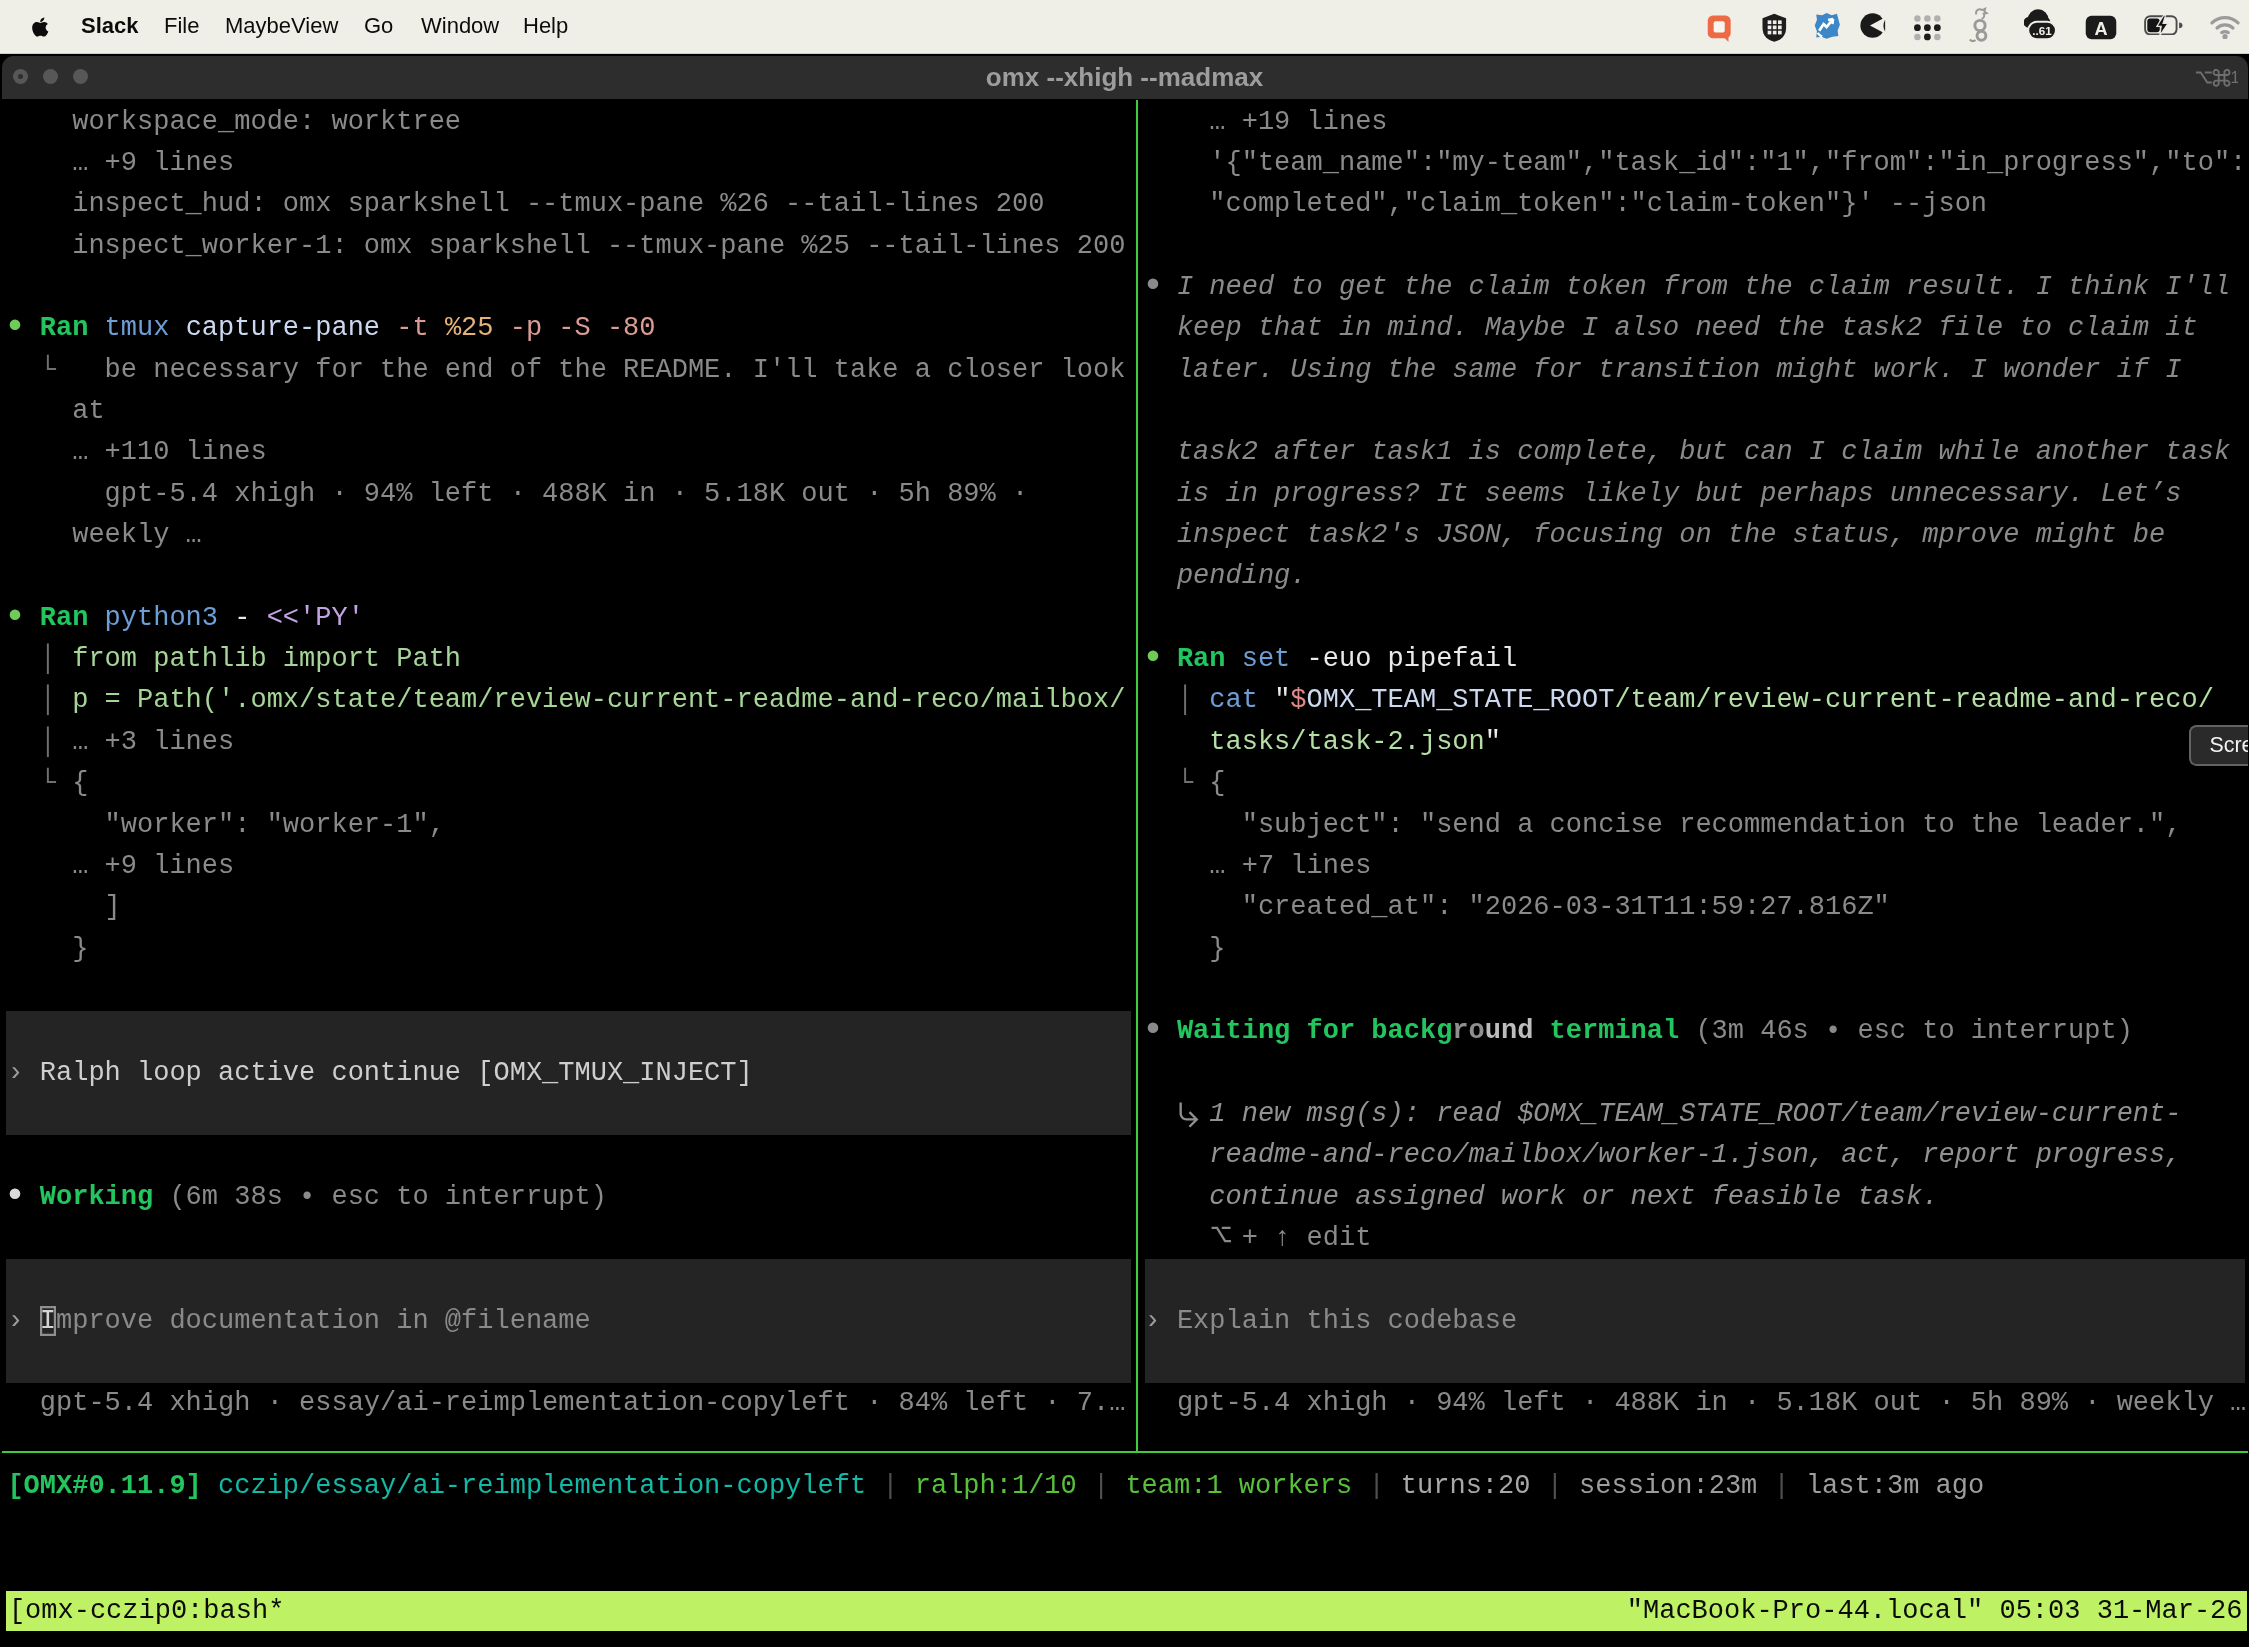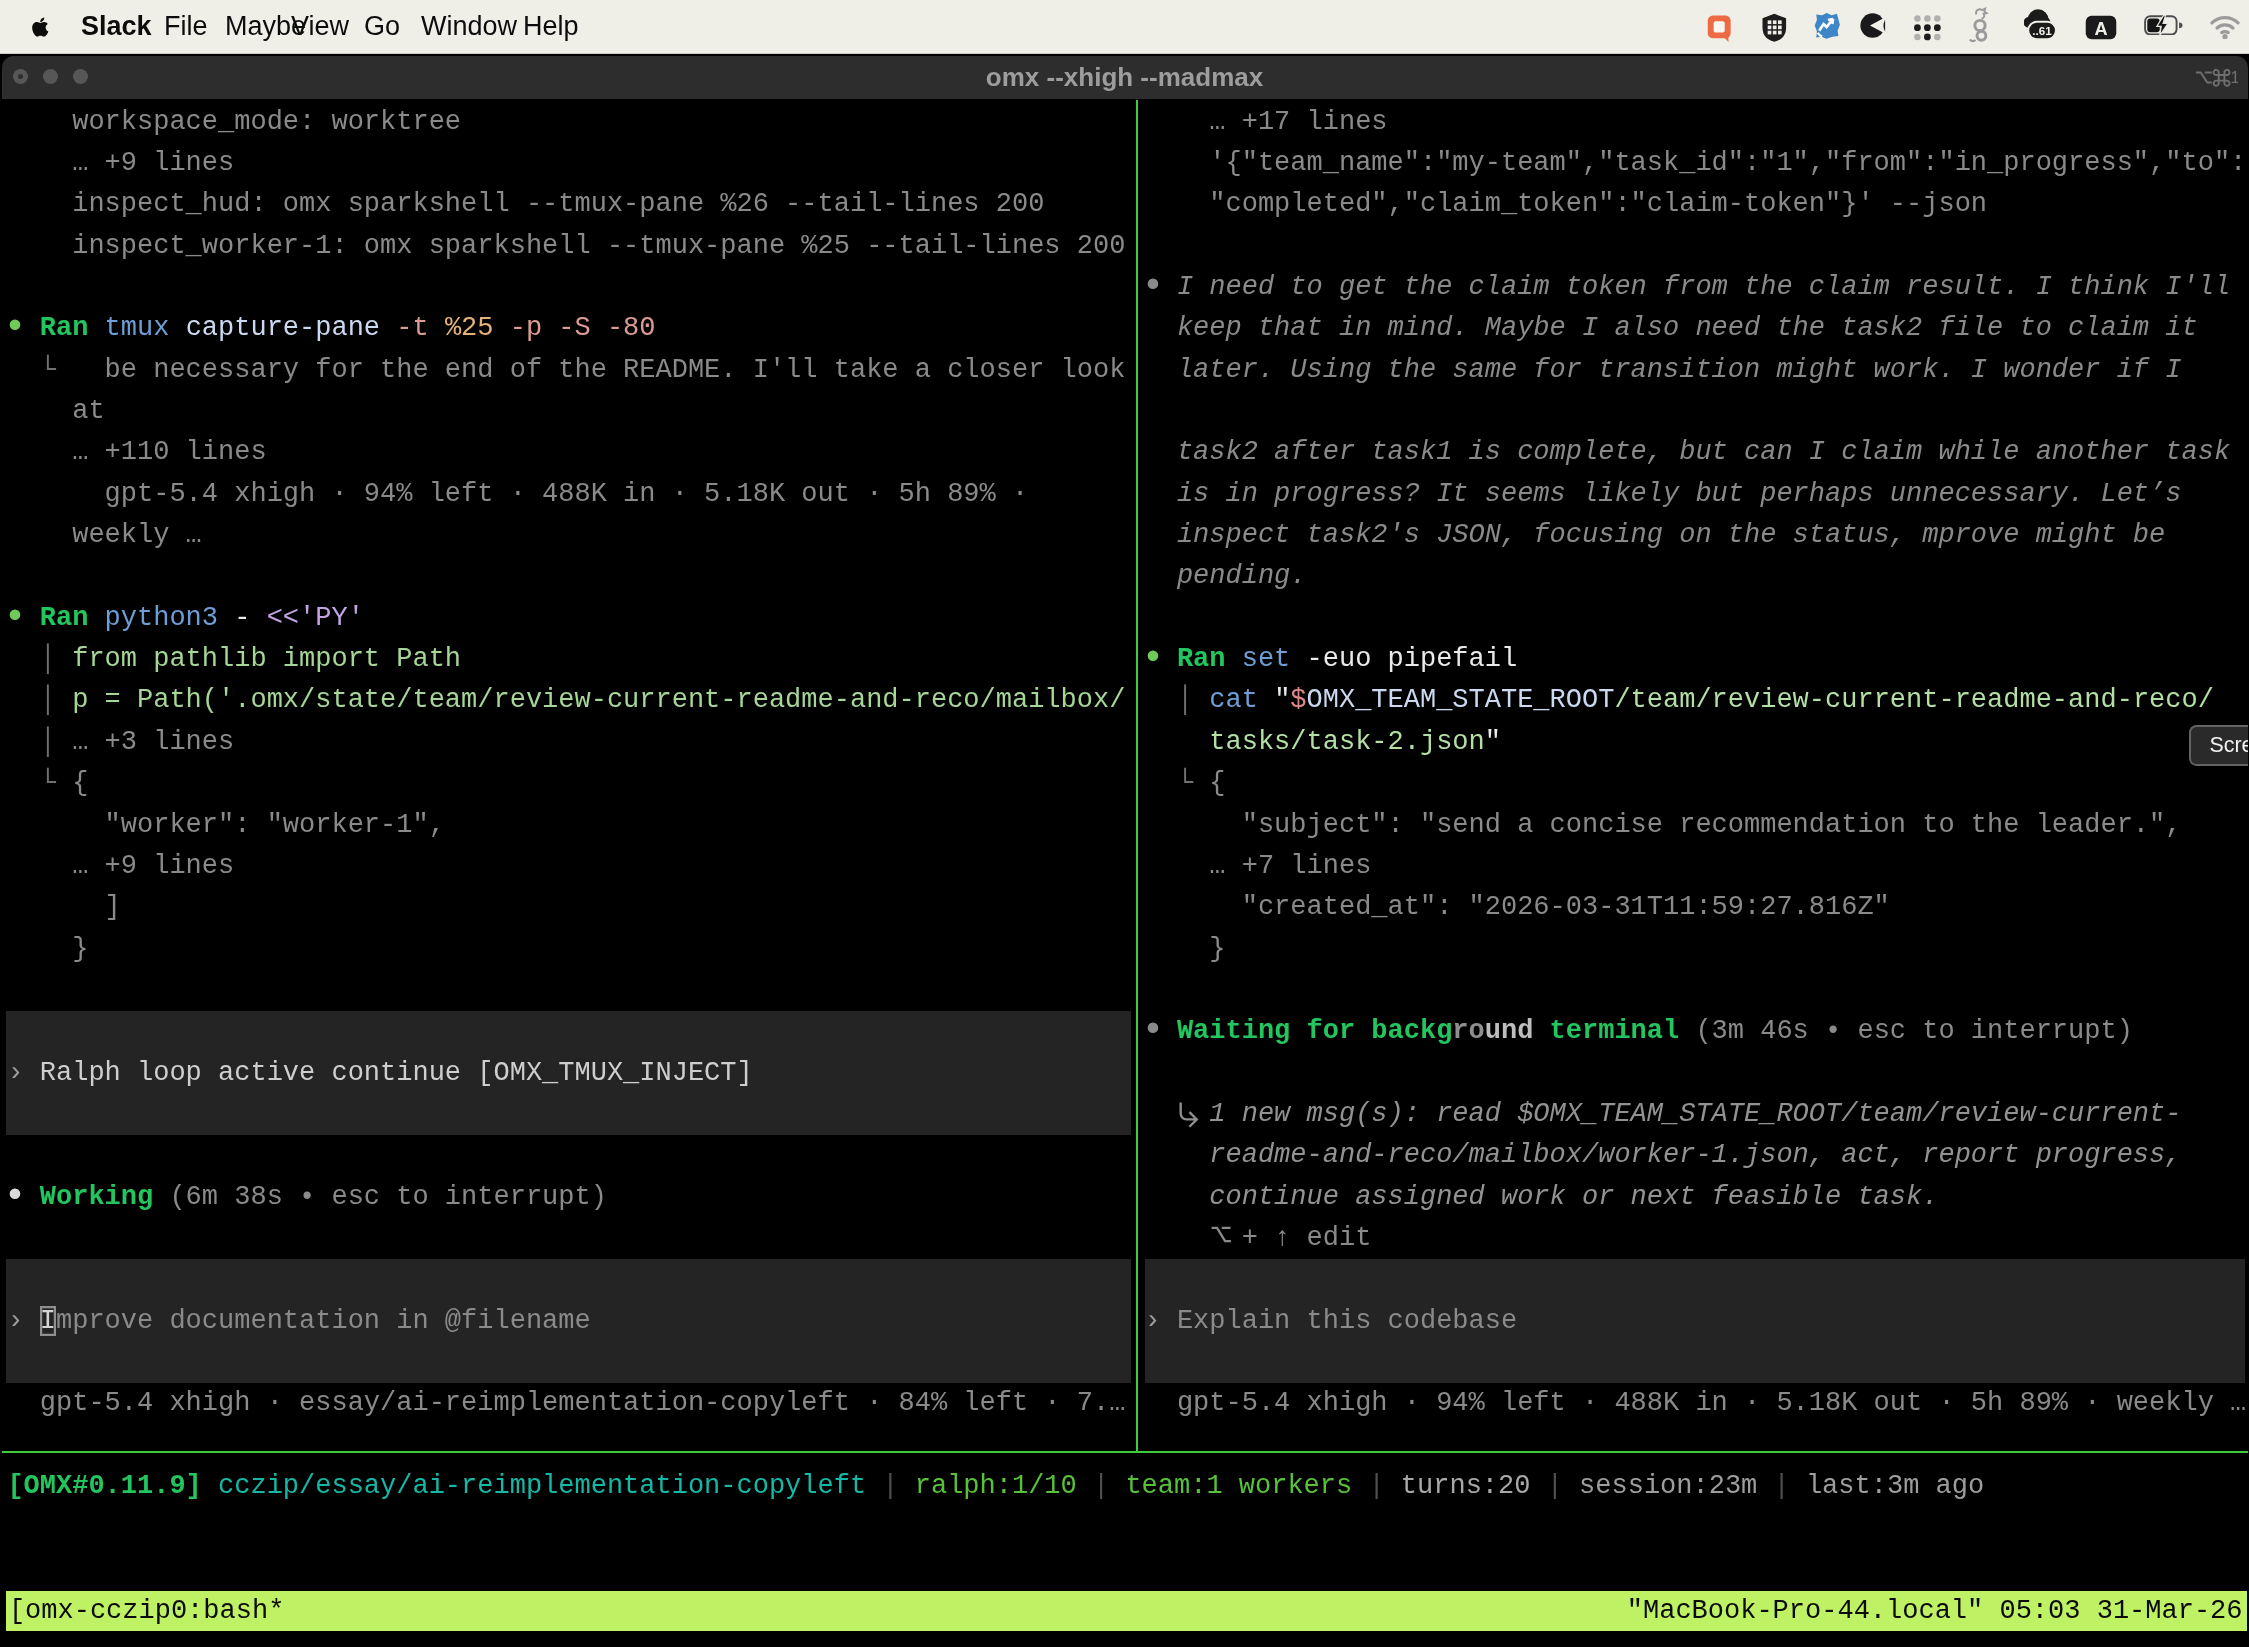--- a/index.html
+++ b/index.html
@@ -1,17 +1,17 @@
 <!DOCTYPE html>
 <html style="font-size:11.8px"><head><meta charset="utf-8"><style>
 *{margin:0;padding:0;box-sizing:border-box}
 html,body{width:2250px;height:1648px;background:#000;overflow:hidden;position:relative}
 #menubar{position:absolute;top:0;left:0;width:2250px;height:54px;background:#f0efe7;border-bottom:1.5px solid #cfcec6}
 .ic{position:absolute}
-.mi{position:absolute;top:0;height:52px;display:flex;align-items:center;font-family:"Liberation Sans",sans-serif;font-size:27px;color:#0c0c0c}
+.mi{position:absolute;top:0;height:52px;display:flex;align-items:center;font-family:"Liberation Sans",sans-serif;font-size:22px;color:#0c0c0c}
 #win{position:absolute;left:1.5px;top:56px;width:2246px;height:1591px;background:#000;border-radius:11.8px;overflow:hidden}
 #titlebar{position:absolute;left:0;top:0;width:100%;height:43px;background:#2d2d2d}
 .tl{position:absolute;top:12.5px;width:15.5px;height:15.5px;border-radius:50%;background:#575757}
 #title{position:absolute;top:0;left:0;width:100%;height:43px;display:flex;align-items:center;justify-content:center;font-family:"Liberation Sans",sans-serif;font-weight:bold;font-size:26px;color:#9d9d9d}
 .r{position:absolute;font-family:"Liberation Mono",monospace;font-size:27px;line-height:41px;white-space:pre;color:#8a8a8a}
 .g{color:#8a8a8a}.g2{color:#9d9d9d}.g3{color:#a8a8a8}.d{color:#707070}
 .w{color:#eaeaea}.wb{color:#22c55e;font-weight:bold}.wt{color:#cecece}
 .blu{color:#6d9ed6}.pale{color:#ccd8ef}.sal{color:#dc9b94}.sal2{color:#de8888}
 .org{color:#e5b178}.lav{color:#c2a4e2}.grn{color:#a5d597}.pgrn{color:#b3dfa5}
 .it{color:#8a8a8a;font-style:italic}.it2{color:#929292;font-style:italic}
@@ -156,21 +156,21 @@
 <div class="r" style="top:666px;left:5.9px">  <span class="d">│</span> <span class="g">… +3 lines</span></div>
 <div class="r" style="top:707px;left:5.9px">  <span class="d">└</span> <span class="g">{</span></div>
 <div class="r" style="top:749px;left:5.9px">      <span class="g">"worker": "worker-1",</span></div>
 <div class="r" style="top:790px;left:5.9px">    <span class="g">… +9 lines</span></div>
 <div class="r" style="top:831px;left:5.9px">      <span class="g">]</span></div>
 <div class="r" style="top:873px;left:5.9px">    <span class="g">}</span></div>
 <div class="r" style="top:997px;left:5.9px"><span class="g2">›</span> <span class="wt">Ralph loop active continue [OMX_TMUX_INJECT]</span></div>
 <div class="r" style="top:1121px;left:5.9px"><span class="wbul bul">•</span> <span class="wb">Working</span> <span class="g">(6m 38s • esc to interrupt)</span></div>
 <div class="r" style="top:1245px;left:5.9px"><span class="g2">›</span> <span class="cursor">I</span><span class="g">mprove documentation in @filename</span></div>
 <div class="r" style="top:1327px;left:5.9px">  <span class="g">gpt-5.4 xhigh · essay/ai-reimplementation-copyleft · 84% left · 7.…</span></div>
-<div class="r" style="top:46px;left:1143px">    <span class="g">… +17 lines</span></div>
+<div class="r" style="top:46px;left:1143px">    <span class="g">… +19 lines</span></div>
 <div class="r" style="top:87px;left:1143px">    <span class="g">'{"team_name":"my-team","task_id":"1","from":"in_progress","to":</span></div>
 <div class="r" style="top:128px;left:1143px">    <span class="g">"completed","claim_token":"claim-token"}' --json</span></div>
 <div class="r" style="top:211px;left:1143px"><span class="g bul">•</span> <span class="it">I need to get the claim token from the claim result. I think I'll</span></div>
 <div class="r" style="top:252px;left:1143px">  <span class="it">keep that in mind. Maybe I also need the task2 file to claim it</span></div>
 <div class="r" style="top:294px;left:1143px">  <span class="it">later. Using the same for transition might work. I wonder if I</span></div>
 <div class="r" style="top:376px;left:1143px">  <span class="it">task2 after task1 is complete, but can I claim while another task</span></div>
 <div class="r" style="top:418px;left:1143px">  <span class="it">is in progress? It seems likely but perhaps unnecessary. Let’s</span></div>
 <div class="r" style="top:459px;left:1143px">  <span class="it">inspect task2's JSON, focusing on the status, mprove might be</span></div>
 <div class="r" style="top:500px;left:1143px">  <span class="it">pending.</span></div>
 <div class="r" style="top:583px;left:1143px"><span class="gb bul">•</span> <span class="wb">Ran</span> <span class="blu">set</span> <span class="w">-euo pipefail</span></div>

